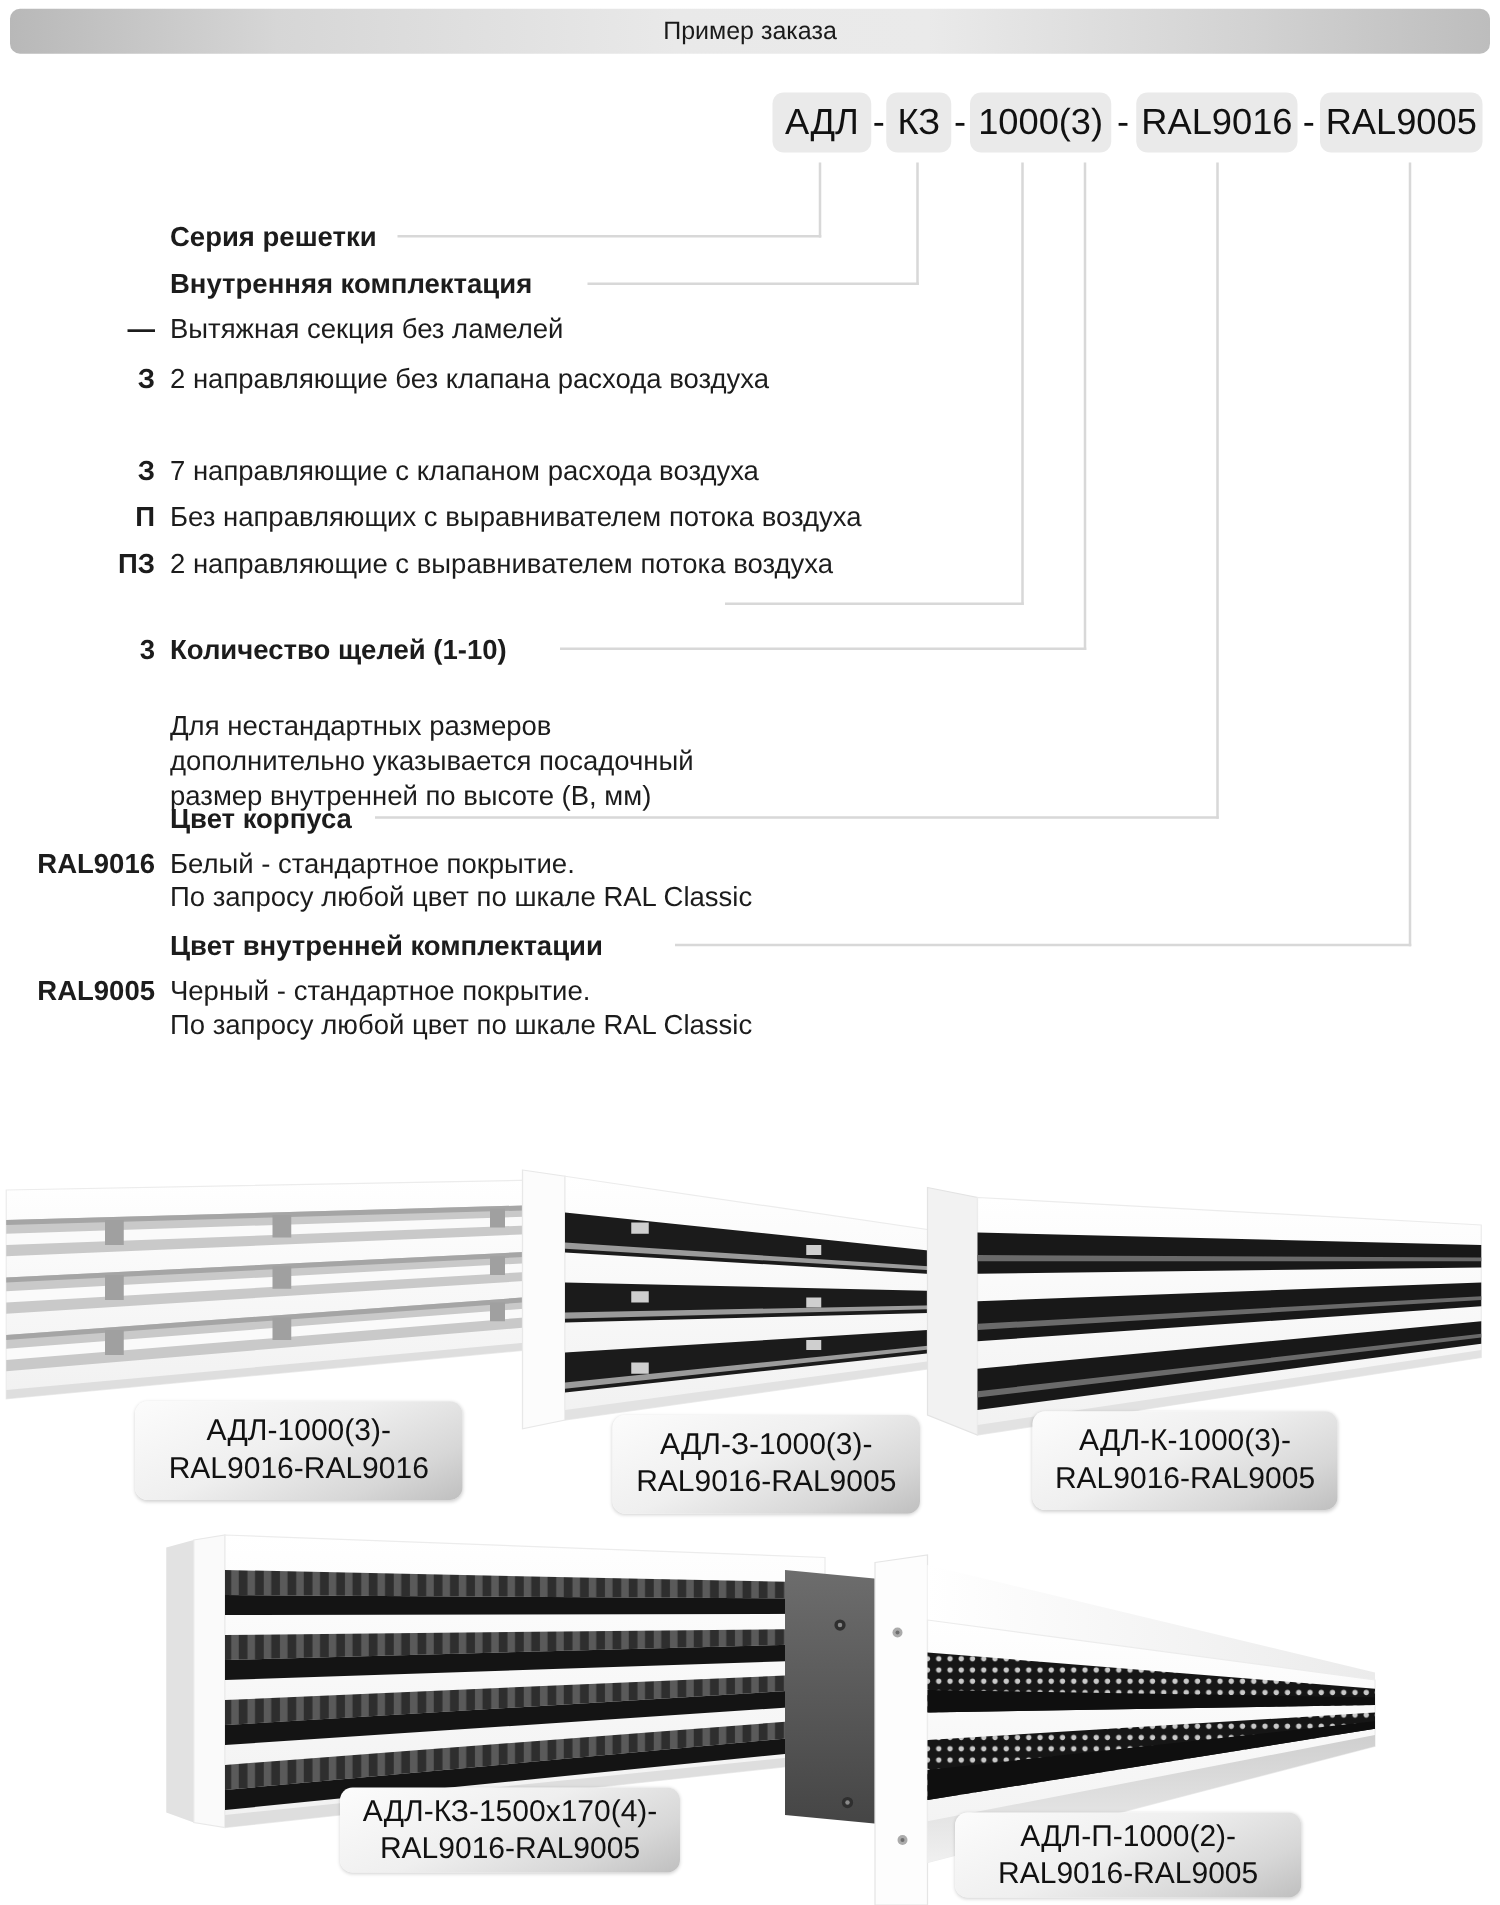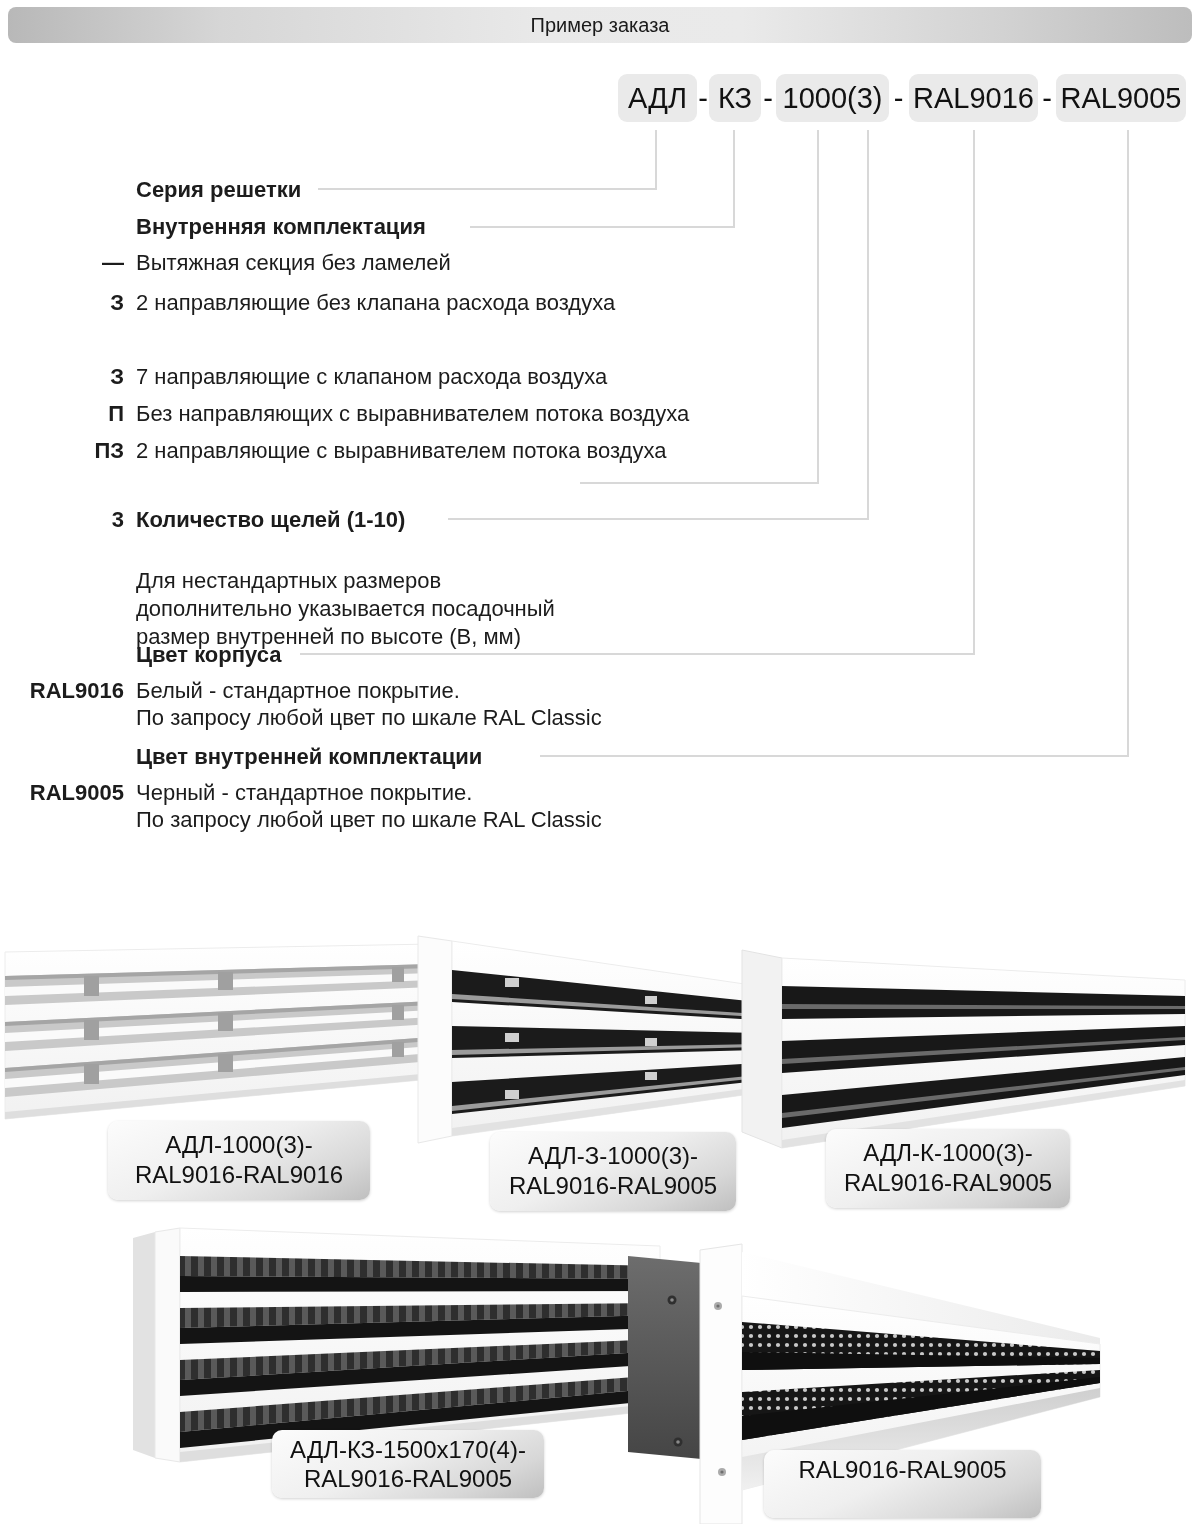--- a/index.html
+++ b/index.html
@@ -247,16 +247,17 @@
   </div>
   <div class="badge badge-lg" style="left:826px;top:1129px;width:244px;">
     <span>АДЛ-К-1000(3)-</span>
     <span>RAL9016-RAL9005</span>
   </div>
   <div class="badge badge-sm" style="left:272px;top:1430px;width:272px;">
     <span>АДЛ-КЗ-1500х170(4)-</span>
     <span>RAL9016-RAL9005</span>
   </div>
   <div class="badge badge-sm" style="left:764px;top:1450px;width:277px;">
+    <span>АДЛ-П-1000(2)-</span>
     <span>RAL9016-RAL9005</span>
   </div>
 
 </div>
 
 </body></html>

